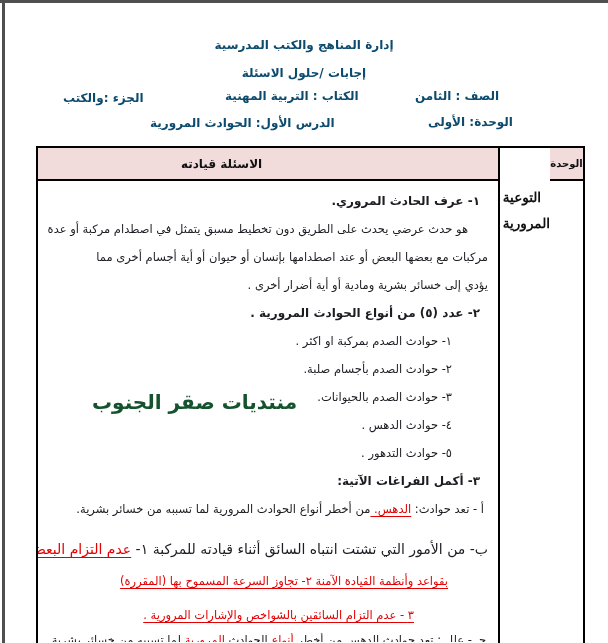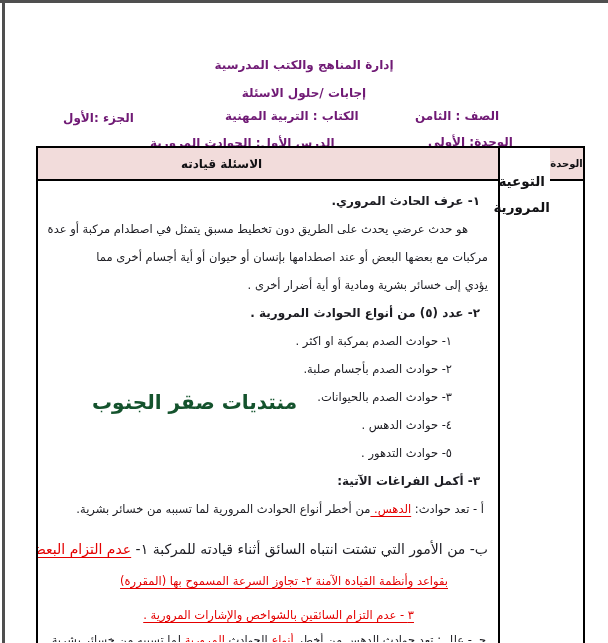--- a/index.html
+++ b/index.html
@@ -4,36 +4,36 @@
 <style>
   html,body{margin:0;padding:0;background:#ffffff;}
   body{width:608px;height:643px;position:relative;overflow:hidden;
        font-family:"DejaVu Sans",sans-serif;color:#1c1c22;}
   *{box-sizing:border-box;}
   .page{position:absolute;inset:0;background:#fff;}
   .edge-top{position:absolute;top:0;left:0;right:0;height:3px;background:#4f4f4f;}
   .edge-left{position:absolute;top:0;left:2px;width:3px;bottom:0;background:#4f4f4f;}
 
   
-  .hdr{position:absolute;font-weight:700;font-size:12px;color:#701a75;white-space:nowrap;direction:rtl;margin-top:20px;}
+  .hdr{position:absolute;font-weight:700;font-size:12px;color:#0c4a6e;white-space:nowrap;direction:rtl;}
   .hdr-center{left:0;right:0;text-align:center;}
 
   
   .tbl{position:absolute;left:36px;top:146px;width:549px;height:497px;
        border:2px solid #000;border-bottom:none;display:flex;flex-direction:row;
        direction:rtl;overflow:hidden;background:#fff;}
   .col-unit{width:85px;flex:0 0 85px;border-left:2px solid #000;display:flex;flex-direction:row;}
   .col-q{flex:1 1 auto;display:flex;flex-direction:column;}
   .cell-head{height:33px;background:#f2dcdb;border-bottom:2px solid #000;
              display:flex;align-items:center;justify-content:center;
              font-weight:700;color:#111114;flex:0 0 33px;}
   .col-unit .cell-head{font-size:10px;}
   .col-q .cell-head{font-size:12px;}
-  .unit-body{padding-top:20px;text-align:center;font-weight:700;font-size:13.5px;
-             line-height:26px;color:#111114;}
+  .unit-body{padding-top:37px;text-align:left;font-weight:700;font-size:13.5px;
+             line-height:26px;color:#111114;font-family:Liberation Serif, serif;}
   .q-cell{position:relative;padding:6px 10px 0 6px;direction:rtl;overflow:hidden;}
   .ln{line-height:28px;font-size:11.5px;white-space:nowrap;text-align:right;}
   .t{font-weight:700;font-size:12px;margin-right:8px;}
   .ind1{margin-right:20px;}
   .full{margin-right:0px;}
   .li{margin-right:36px;}
   .ln-a{margin-right:4px;font-size:11.5px;}
   .ln-b{margin-right:0px;margin-top:12px;font-size:14px;}
   .red{color:#e40000;text-decoration:underline;text-decoration-color:#e40000;text-underline-offset:3px;}
   .red2{margin-right:40px;margin-top:4px;font-size:11.5px;}
@@ -49,21 +49,21 @@
 
 <div class="page">
   <div class="edge-top"></div>
   <div class="edge-left"></div>
 
   <div class="hdr hdr-center" style="top:38px;">إدارة المناهج والكتب المدرسية</div>
   <div class="hdr hdr-center" style="top:66px;">إجابات /حلول الاسئلة</div>
 
   <div class="hdr" style="top:89px;left:415px;">الصف : الثامن</div>
   <div class="hdr" style="top:89px;left:225px;">الكتاب : التربية المهنية</div>
-  <div class="hdr" style="top:91px;left:63px;">الجزء :الأول</div>
+  <div class="hdr" style="top:91px;left:63px;">الجزء :والكتب</div>
   <div class="hdr" style="top:115px;left:428px;">الوحدة:  الأولى</div>
   <div class="hdr" style="top:116px;left:150px;">الدرس الأول: الحوادث المرورية</div>
 
   <div class="tbl">
 
     <div class="col-unit">
       <div class="cell-head">الوحدة</div>
       <div class="unit-body">
         <div>التوعية</div>
         <div>المرورية</div>

